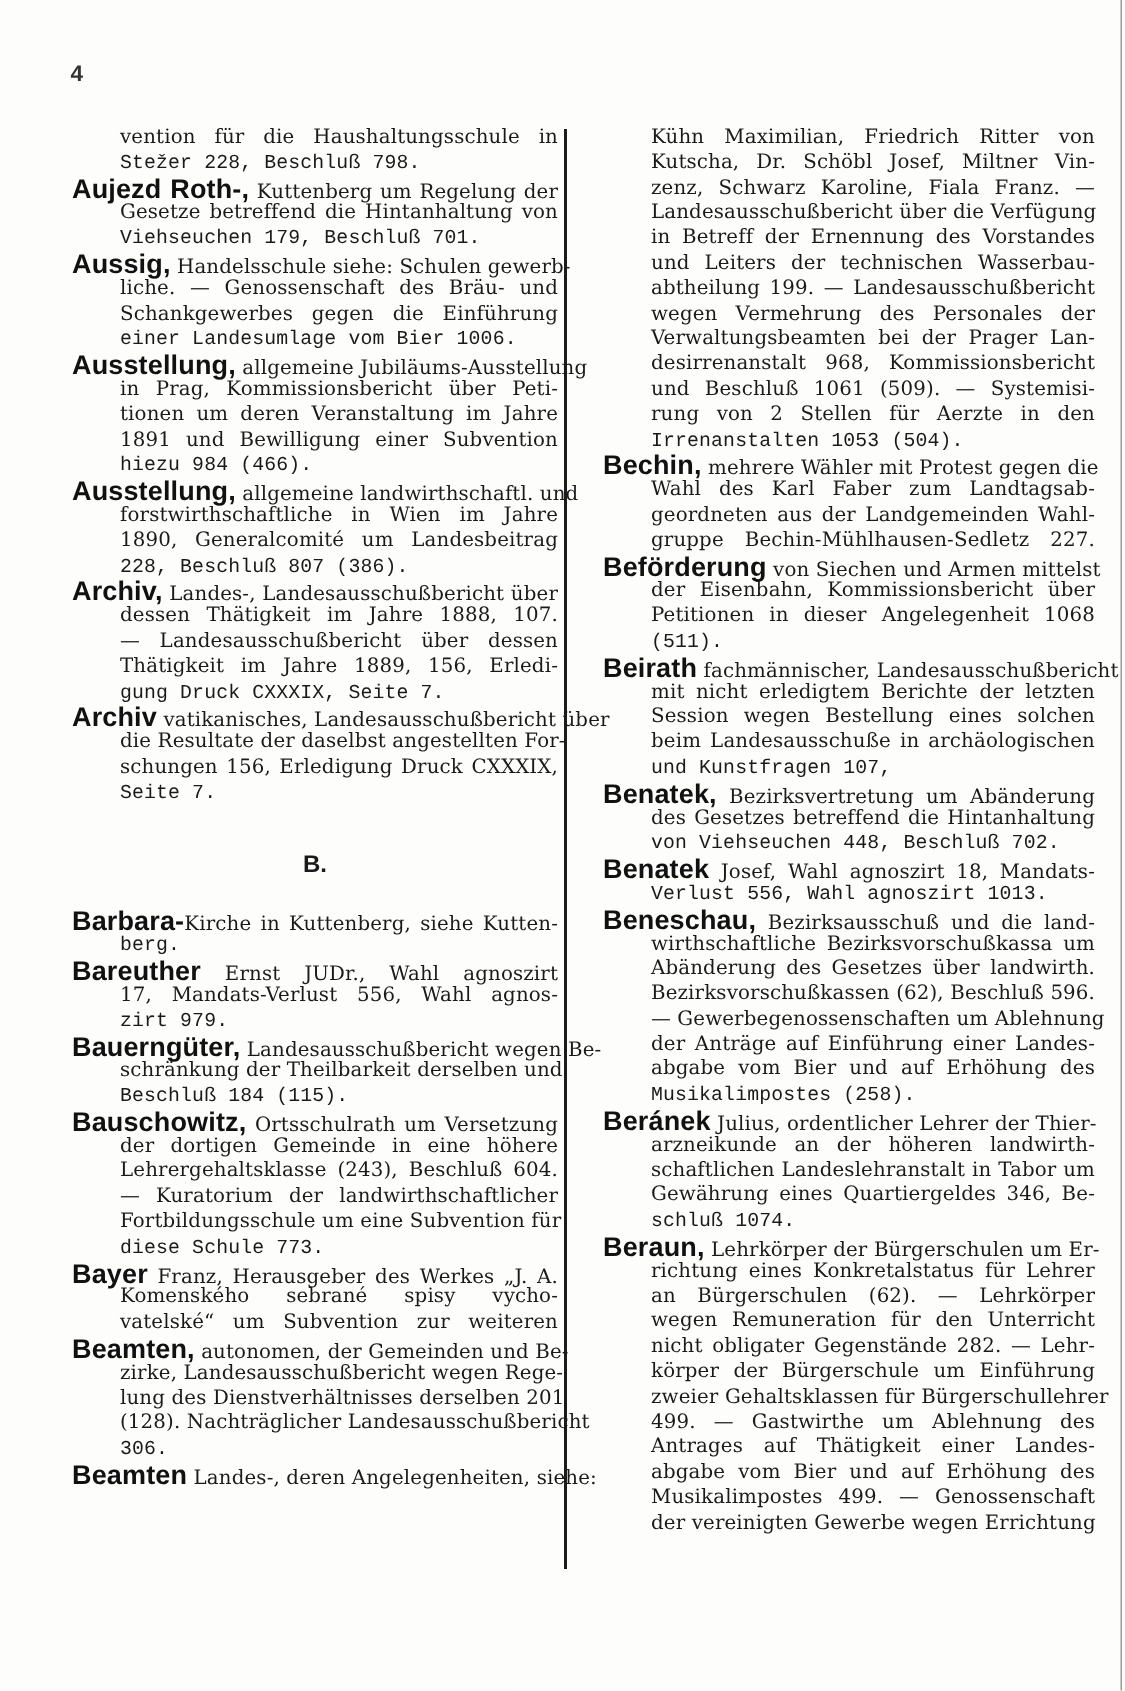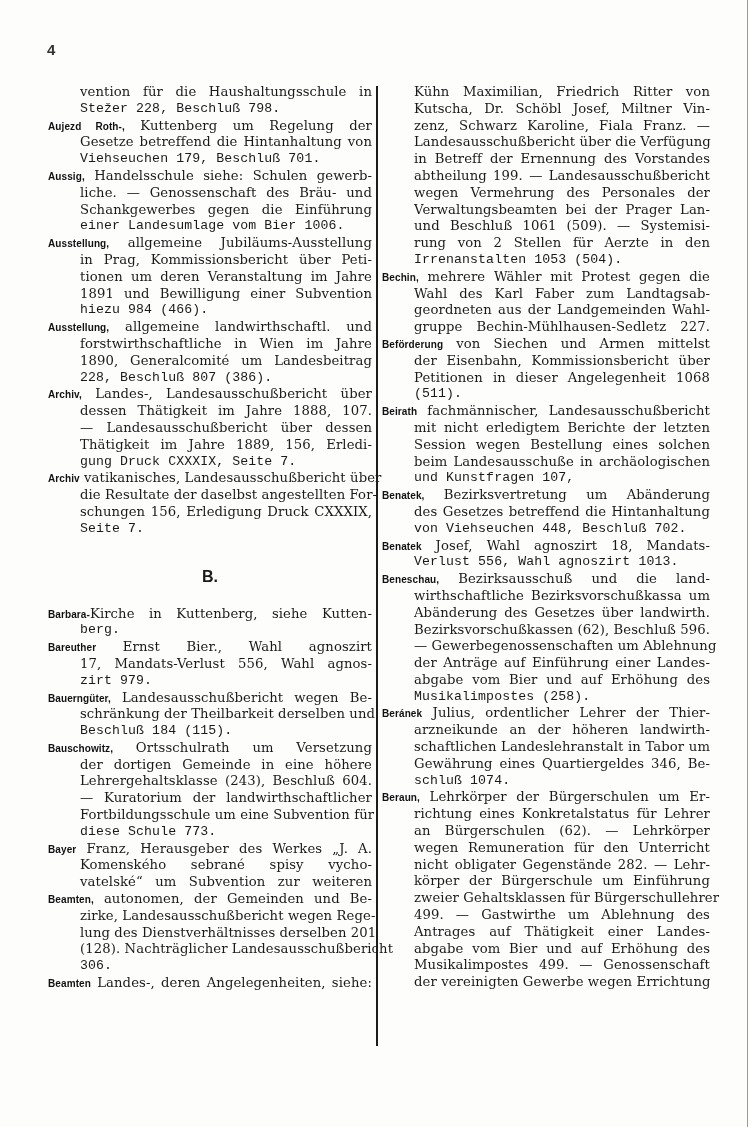--- a/index.html
+++ b/index.html
@@ -45,37 +45,37 @@
       top: 86px;
       width: 2px;
       height: 960px;
       background: #1c1c1c;
     }
     .col {
       position: absolute;
       top: 84px;
     }
     .col-left { left: 48px; width: 324px; }
-    .col-right { left: 382px; width: 328px; }
+    .col-right { left: 402px; width: 328px; }
 
     .line {
       height: 16.8px;
       line-height: 16.8px;
       font-size: 13.2px;
       white-space: nowrap;
       text-align: justify;
       text-align-last: justify;
       letter-spacing: 0.1px;
     }
     .line.last { text-align-last: left; font-family: Liberation Mono, monospace; }
     .line.indent { padding-left: 32px; }
     .head {
       font-family: "Liberation Sans", sans-serif;
       font-weight: bold;
-      font-size: 10px;
+      font-size: 18px;
       letter-spacing: 0.1px;
       color: #111;
       margin-top: 34px;
     }
     .section-letter {
       font-family: "Liberation Sans", sans-serif;
       font-weight: bold;
       font-size: 16px;
       text-align: center;
       height: 30px;
@@ -119,21 +119,21 @@
         <div class="line indent last"><span>gung Druck CXXXIX, Seite 7.</span></div>
         <div class="line"><span class="head">Archiv</span><span> vatikanisches, Landesausschußbericht über</span></div>
         <div class="line indent"><span>die Resultate der daselbst angestellten For-</span></div>
         <div class="line indent"><span>schungen 156, Erledigung Druck CXXXIX,</span></div>
         <div class="line indent last"><span>Seite 7.</span></div>
       </div>
     <div class="section-letter">B.</div>
     <div id="left-after">
         <div class="line"><span class="head">Barbara-</span><span>Kirche in Kuttenberg, siehe Kutten-</span></div>
         <div class="line indent last"><span>berg.</span></div>
-        <div class="line"><span class="head">Bareuther</span><span> Ernst Bier., Wahl agnoszirt</span></div>
+        <div class="line"><span class="head">Bareuther</span><span> Ernst JUDr., Wahl agnoszirt</span></div>
         <div class="line indent"><span>17, Mandats-Verlust 556, Wahl agnos-</span></div>
         <div class="line indent last"><span>zirt 979.</span></div>
         <div class="line"><span class="head">Bauerngüter,</span><span> Landesausschußbericht wegen Be-</span></div>
         <div class="line indent"><span>schränkung der Theilbarkeit derselben und</span></div>
         <div class="line indent last"><span>Beschluß 184 (115).</span></div>
         <div class="line"><span class="head">Bauschowitz,</span><span> Ortsschulrath um Versetzung</span></div>
         <div class="line indent"><span>der dortigen Gemeinde in eine höhere</span></div>
         <div class="line indent"><span>Lehrergehaltsklasse (243), Beschluß 604.</span></div>
         <div class="line indent"><span>— Kuratorium der landwirthschaftlicher</span></div>
         <div class="line indent"><span>Fortbildungsschule um eine Subvention für</span></div>
@@ -150,23 +150,25 @@
       </div>
   </div>
 
   <div class="col col-right">
     <div id="right-lines">
         <div class="line indent"><span>Kühn Maximilian, Friedrich Ritter von</span></div>
         <div class="line indent"><span>Kutscha, Dr. Schöbl Josef, Miltner Vin-</span></div>
         <div class="line indent"><span>zenz, Schwarz Karoline, Fiala Franz. —</span></div>
         <div class="line indent"><span>Landesausschußbericht über die Verfügung</span></div>
         <div class="line indent"><span>in Betreff der Ernennung des Vorstandes</span></div>
+        <div class="line indent"><span>und Leiters der technischen Wasserbau-</span></div>
         <div class="line indent"><span>abtheilung 199. — Landesausschußbericht</span></div>
         <div class="line indent"><span>wegen Vermehrung des Personales der</span></div>
         <div class="line indent"><span>Verwaltungsbeamten bei der Prager Lan-</span></div>
+        <div class="line indent"><span>desirrenanstalt 968, Kommissionsbericht</span></div>
         <div class="line indent"><span>und Beschluß 1061 (509). — Systemisi-</span></div>
         <div class="line indent"><span>rung von 2 Stellen für Aerzte in den</span></div>
         <div class="line indent last"><span>Irrenanstalten 1053 (504).</span></div>
         <div class="line"><span class="head">Bechin,</span><span> mehrere Wähler mit Protest gegen die</span></div>
         <div class="line indent"><span>Wahl des Karl Faber zum Landtagsab-</span></div>
         <div class="line indent"><span>geordneten aus der Landgemeinden Wahl-</span></div>
         <div class="line indent"><span>gruppe Bechin-Mühlhausen-Sedletz 227.</span></div>
         <div class="line"><span class="head">Beförderung</span><span> von Siechen und Armen mittelst</span></div>
         <div class="line indent"><span>der Eisenbahn, Kommissionsbericht über</span></div>
         <div class="line indent"><span>Petitionen in dieser Angelegenheit 1068</span></div>

